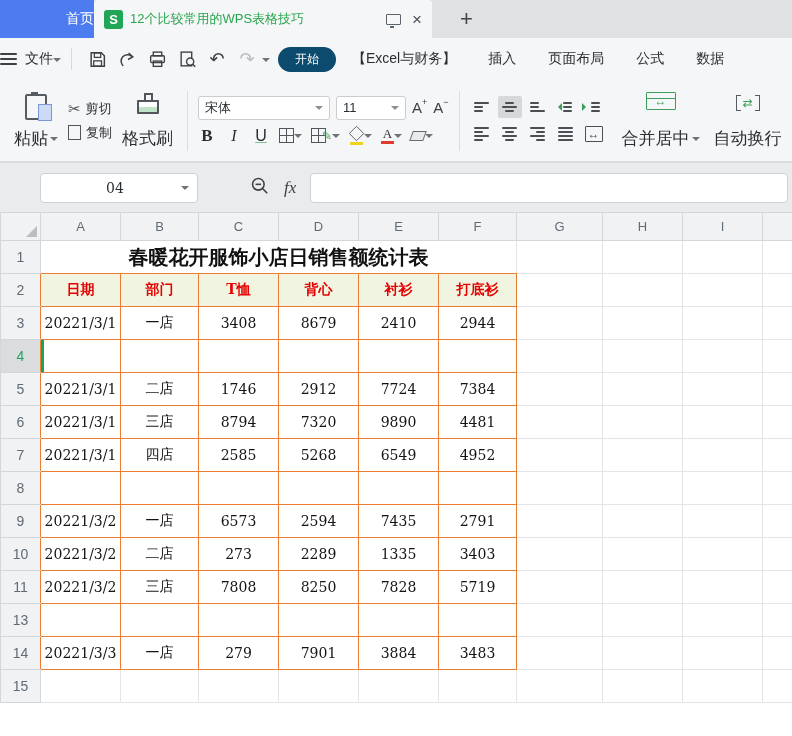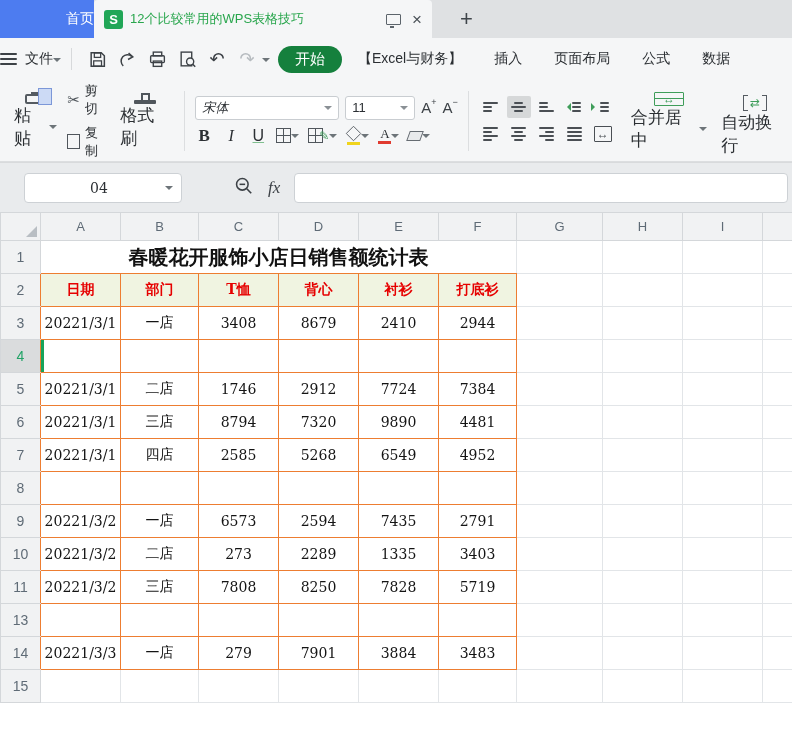--- a/index.html
+++ b/index.html
@@ -18,42 +18,42 @@
   
   .menubar{position:absolute;top:38px;left:0;width:792px;height:42px;background:#f5f6f7;display:flex;align-items:center;padding-left:0;box-sizing:border-box;font-size:14px;}
   .hamb{width:17px;display:flex;flex-direction:column;gap:3px;margin-right:8px;}
   .hamb i{height:2px;background:#3c4146;border-radius:1px;}
   .mi{color:#2b2f33;white-space:nowrap;}
   .car{width:0;height:0;border:4px solid transparent;border-top-color:#6d7479;margin-top:5px;display:inline-block;}
   .vsep{width:1px;height:22px;background:#d7d9db;margin:0 10px;}
   .qicon{display:flex;align-items:center;justify-content:center;width:26px;height:26px;margin:0 2px;}
   .glyph-undo{font-size:18px;color:#3c4146;}
   .glyph-redo{font-size:18px;color:#b7bcc0;}
-  .start-pill{background:#15803d;color:#fff;border-radius:14px;padding:4px 17px;margin:0 12px 0 8px;font-size:15px;}
+  .start-pill{background:#0c4a6e;color:#fff;border-radius:14px;padding:4px 17px;margin:0 12px 0 8px;font-size:12px;}
   .mtabs{display:flex;gap:32px;margin-left:4px;white-space:nowrap;}
   
   .ribbon{position:absolute;top:80px;left:0;width:792px;height:82px;background:#f5f6f7;border-bottom:1px solid #dcdee0;display:flex;align-items:center;padding-left:10px;box-sizing:border-box;overflow:hidden;}
   .rdiv{width:1px;height:60px;background:#dcdee0;margin:0 10px;flex:0 0 auto;}
   .bigbtn{display:flex;flex-direction:column;align-items:center;justify-content:space-between;height:58px;padding:2px 4px;}
   .biglabel{font-size:17px;color:#2b2f33;display:flex;align-items:center;gap:2px;}
   .clip{width:18px;height:22px;border:2px solid #555b61;border-radius:2px;position:relative;margin-top:2px;}
   .clip::before{content:"";position:absolute;top:-4px;left:4px;width:7px;height:3px;background:#555b61;}
   .clip::after{content:"";position:absolute;right:-7px;bottom:-3px;width:12px;height:15px;background:#ccdaf5;border:1px solid #7c97d8;}
   .cutcopy{display:flex;flex-direction:column;justify-content:center;gap:6px;margin:0 6px;}
   .ccrow{display:flex;align-items:center;gap:5px;font-size:13px;color:#2b2f33;}
   .scis{font-size:15px;color:#50565c;}
   .copyic{width:11px;height:13px;border:1.5px solid #50565c;position:relative;background:#f5f6f7;}
   .copyic::before{content:"";position:absolute;left:-5px;top:-5px;width:11px;height:13px;border:1.5px solid #50565c;background:#f5f6f7;z-index:-1;}
   .fpic{position:relative;width:18px;height:10px;border:2px solid #50565c;border-radius:1px;background:linear-gradient(#fff 55%,#bfe3c8 55%);margin-top:8px;}
   .fpic::before{content:"";position:absolute;left:5px;top:-9px;width:5px;height:7px;border:2px solid #50565c;border-bottom:none;}
   .fontgrp{display:flex;flex-direction:column;gap:6px;}
   .frow{display:flex;align-items:center;gap:6px;}
   .combo{background:#fff;border:1px solid #c9cdd1;border-radius:3px;height:24px;display:flex;align-items:center;justify-content:space-between;padding:0 6px;font-size:13px;color:#2b2f33;box-sizing:border-box;}
   .combo .car{margin-top:4px;border-top-color:#8a9095;}
-  .fname{width:144px;font-style:italic;}
+  .fname{width:132px;}
   .fsize{width:70px;}
   .azbtn{font-size:15px;color:#3c4146;display:flex;align-items:flex-start;}
   .azbtn sup{font-size:9px;margin-top:-2px;}
   .fmtrow{display:flex;align-items:center;gap:9px;}
   .bbtn{font-size:16px;color:#2b2f33;width:18px;text-align:center;}
   .b-b{font-weight:bold;font-family:"Liberation Serif",serif;font-size:17px;}
   .b-i{font-style:italic;font-family:"Liberation Serif",serif;}
   .b-u{text-decoration:underline;text-decoration-color:#7fbf8f;}
   .gridic{width:13px;height:13px;border:1px solid #50565c;background:
      linear-gradient(#50565c,#50565c) center/100% 1px no-repeat,
@@ -77,21 +77,21 @@
   .lns.r{align-items:flex-end;}
   .indrow{display:flex;align-items:center;gap:1px;}
   .tri-l{width:0;height:0;border:4px solid transparent;border-right-color:#3f9d5a;}
   .tri-r{width:0;height:0;border:4px solid transparent;border-left-color:#3f9d5a;}
   .mergeic{width:28px;height:16px;border:1.5px solid #3f9d5a;border-radius:1px;display:flex;align-items:center;justify-content:center;color:#3f9d5a;font-size:12px;line-height:1;background:linear-gradient(#3f9d5a,#3f9d5a) 0 5px/100% 1px no-repeat;}
   .wrapic{display:flex;align-items:center;gap:2px;margin-top:3px;}
   .brkL{width:4px;height:14px;border:1.5px solid #555b61;border-right:none;}
   .brkR{width:4px;height:14px;border:1.5px solid #555b61;border-left:none;}
   .wglyph{font-size:12px;color:#3f9d5a;}
   
-  .fbar{position:absolute;top:162px;left:0;width:792px;height:50px;background:#e9ebed;border-top:1px solid #d8dadc;display:flex;align-items:center;box-sizing:border-box;padding-left:24px;}
+  .fbar{position:absolute;top:162px;left:0;width:792px;height:50px;background:#e9ebed;border-top:1px solid #d8dadc;display:flex;align-items:center;box-sizing:border-box;padding-left:40px;}
   .namebox{width:158px;height:30px;background:#fff;border:1px solid #cdd1d5;border-radius:4px;display:flex;align-items:center;box-sizing:border-box;padding:0 8px;}
   .namebox .nbval{flex:1;text-align:center;font-size:14px;color:#2b2f33;font-family:"DejaVu Serif",serif;}
   .fxwrap{display:flex;align-items:center;gap:14px;margin:0 14px 0 52px;}
   .fxsym{font-style:italic;font-family:"Liberation Serif",serif;font-size:17px;color:#3c4146;}
   .finput{flex:1;height:30px;background:#fff;border:1px solid #cdd1d5;border-radius:4px;margin-right:4px;font-size:13px;color:#2b2f33;display:flex;align-items:center;padding:0 8px;box-sizing:border-box;}
   
   .gridwrap{position:absolute;top:212px;left:0;width:792px;}
   table.sheet{border-collapse:collapse;table-layout:fixed;width:792px;}
   table.sheet th,table.sheet td{padding:0;text-align:center;vertical-align:middle;overflow:hidden;white-space:nowrap;}
   tr.hdr{height:28px;}

